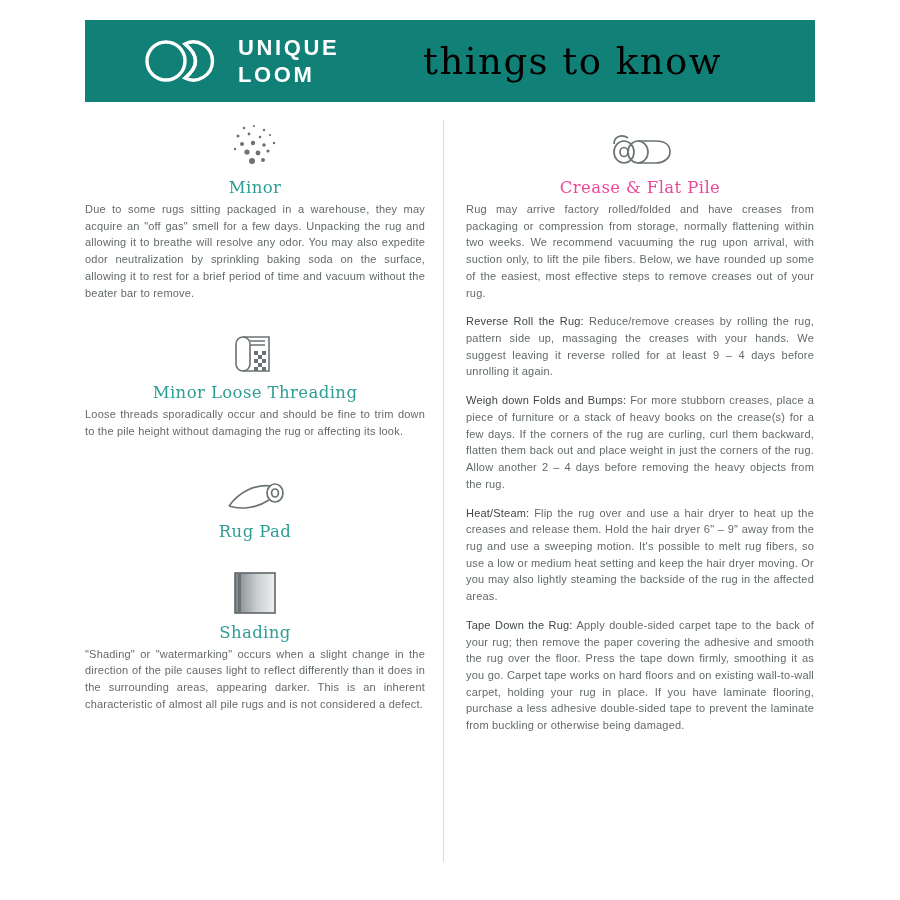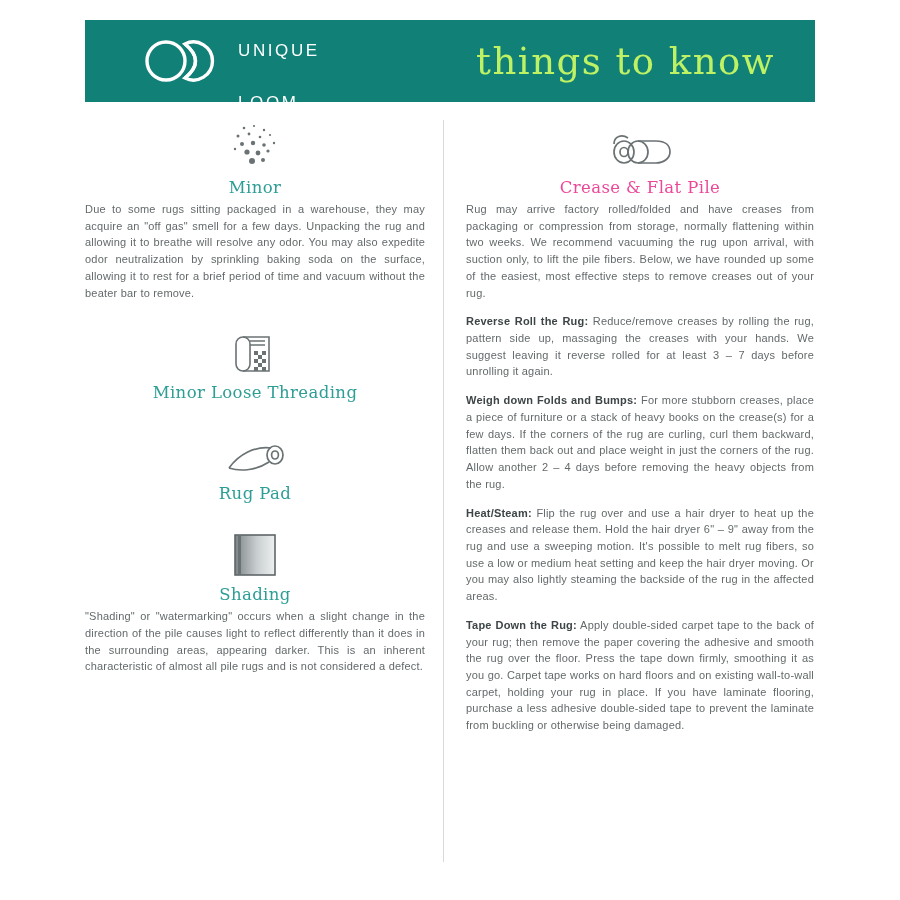--- a/index.html
+++ b/index.html
@@ -42,30 +42,29 @@
     width: 88px;
     height: 54px;
     flex: none;
   }
   .logo-text {
     color: #ffffff;
     margin-left: 10px;
     line-height: 1.25;
   }
   .logo-text .l1, .logo-text .l2 {
-    font-size: 17px;
+    font-size: 22px;
     letter-spacing: 2.6px;
-    font-weight: 400;
+    font-weight: 700;
     display: block;
-    margin-top: 31px;
   }
   .header-title {
     flex: 1;
-    text-align: right;
-    color: #bef264;
+    text-align: center;
+    color: #000000;
     font-family: "DejaVu Serif", serif;
     font-size: 37px;
     letter-spacing: 1.5px;
     padding-right: 40px;
     white-space: nowrap;
   }
   
   .content {
     position: absolute;
     left: 85px;
@@ -111,21 +110,21 @@
   p.body {
     margin: 0 0 12px 0;
     font-size: 11px;
     line-height: 1.52;
     text-align: justify;
     color: #63696b;
     letter-spacing: .2px;
   }
   p.body.last { margin-bottom: 12px; }
   .lead {
-    font-weight: bold;
+    font-weight: normal;
     color: #3e4547;
   }
   .right-intro { margin-top: 2px; }
   svg { display: block; }
 </style>
 </head>
 <body>
 
 <div class="page">
 
@@ -190,20 +189,21 @@
               <rect x="34" y="24" width="4" height="4"></rect>
                 <rect x="30" y="28" width="4" height="4"></rect>
               <rect x="38" y="28" width="4" height="4"></rect>
                 <rect x="34" y="32" width="4" height="4"></rect>
               <rect x="30" y="36" width="4" height="4"></rect>
                 <rect x="38" y="36" width="4" height="4"></rect>
             </g>
           </svg>
         </div>
         <div class="sec-title">Minor Loose Threading</div>
+        <p class="body">Loose threads sporadically occur and should be fine to trim down to the pile height without damaging the rug or affecting its look.</p>
       </div>
 
       <div class="section">
         <div class="icon-row">
           <svg width="72" height="44" viewBox="0 0 72 44">
             <g fill="none" stroke="#6b7274" stroke-width="1.7">
               <path d="M10 32 C20 18 36 10 52 12"></path>
               <path d="M10 32 C22 36 38 34 50 26"></path>
               <ellipse cx="56" cy="19" rx="8" ry="9"></ellipse>
               <ellipse cx="56" cy="19" rx="3.4" ry="4"></ellipse>
@@ -243,21 +243,21 @@
             <ellipse cx="24" cy="24" rx="10" ry="11"></ellipse>
             <ellipse cx="38" cy="24" rx="10" ry="11"></ellipse>
             <path d="M38 13 L56 13 C66 13 70 18 70 24 C70 30 64 35 56 35 L38 35"></path>
             <ellipse cx="24" cy="24" rx="4" ry="4.5"></ellipse>
           </g>
         </svg>
       </div>
       <div class="sec-title right">Crease &amp; Flat Pile</div>
       <p class="body right-intro">Rug may arrive factory rolled/folded and have creases from packaging or compression from storage, normally flattening within two weeks. We recommend vacuuming the rug upon arrival, with suction only, to lift the pile fibers. Below, we have rounded up some of the easiest, most effective steps to remove creases out of your rug.</p>
 
-      <p class="body"><span class="lead">Reverse Roll the Rug:</span><span> Reduce/remove creases by rolling the rug, pattern side up, massaging the creases with your hands. We suggest leaving it reverse rolled for at least 3 – 7 days before unrolling it again.</span></p>
+      <p class="body"><span class="lead">Reverse Roll the Rug:</span><span> Reduce/remove creases by rolling the rug, pattern side up, massaging the creases with your hands. We suggest leaving it reverse rolled for at least 9 – 4 days before unrolling it again.</span></p>
 
       <p class="body"><span class="lead">Weigh down Folds and Bumps:</span><span> For more stubborn creases, place a piece of furniture or a stack of heavy books on the crease(s) for a few days. If the corners of the rug are curling, curl them backward, flatten them back out and place weight in just the corners of the rug. Allow another 2 – 4 days before removing the heavy objects from the rug.</span></p>
 
       <p class="body"><span class="lead">Heat/Steam:</span><span> Flip the rug over and use a hair dryer to heat up the creases and release them. Hold the hair dryer 6" – 9" away from the rug and use a sweeping motion. It's possible to melt rug fibers, so use a low or medium heat setting and keep the hair dryer moving. Or you may also lightly steaming the backside of the rug in the affected areas.</span></p>
 
       <p class="body last"><span class="lead">Tape Down the Rug:</span><span> Apply double-sided carpet tape to the back of your rug; then remove the paper covering the adhesive and smooth the rug over the floor. Press the tape down firmly, smoothing it as you go. Carpet tape works on hard floors and on existing wall-to-wall carpet, holding your rug in place. If you have laminate flooring, purchase a less adhesive double-sided tape to prevent the laminate from buckling or otherwise being damaged.</span></p>
     </div>
 
   </div>
 </div>

